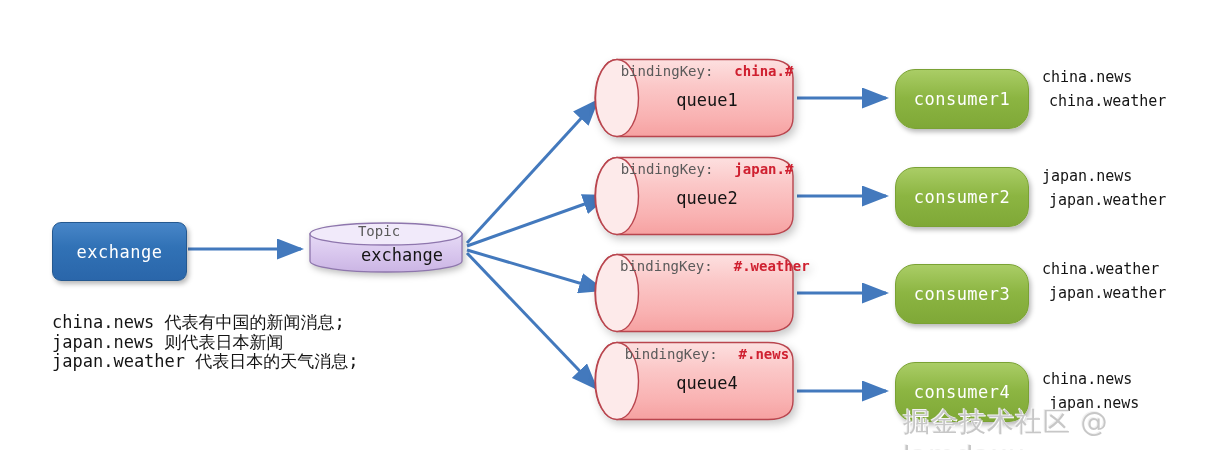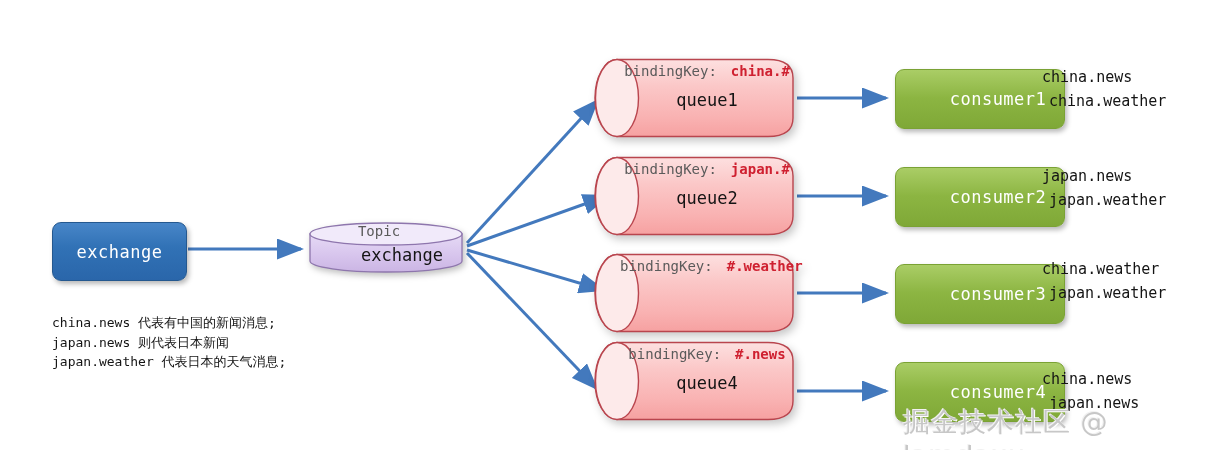--- a/index.html
+++ b/index.html
@@ -12,47 +12,47 @@
   .node {
     position:absolute; display:flex; align-items:center; justify-content:center;
     color:#ffffff; font-size:17px; letter-spacing:0.5px;
   }
   .publisher {
     left:52px; top:222px; width:133px; height:57px; border-radius:9px;
     background:linear-gradient(180deg,#4886c8 0%,#3172b6 42%,#2a66aa 100%);
     border:1px solid #24588f; box-shadow:2px 3px 5px rgba(0,0,0,.28);
   }
   .consumer {
-    left:895px; width:132px; height:58px; border-radius:9px;
+    left:895px; width:132px; height:58px; border-radius:20px;
     background:linear-gradient(180deg,#aacd66 0%,#8cb542 48%,#7fa837 100%);
-    border:1px solid #7aa234; box-shadow:2px 3px 5px rgba(0,0,0,.28);padding-left:36px;
+    border:1px solid #7aa234; box-shadow:2px 3px 5px rgba(0,0,0,.28);
   }
 
   .exchange { position:absolute; left:309px; top:221px; width:140px; height:53px;
     filter:drop-shadow(2px 3px 3px rgba(0,0,0,.25)); }
   .exchange svg { position:absolute; left:0; top:0; }
   .ex-type { position:absolute; top:2px; left:0; right:0; text-align:center;
     font-size:14px; color:#5a5a5a; }
   .ex-label { position:absolute; top:24px; left:0; right:0; text-align:center;
     font-size:17px; color:#141414;padding-left:46px; }
 
   .queue { position:absolute; left:594px; width:202px; height:80px;
     filter:drop-shadow(3px 4px 4px rgba(0,0,0,.22)); }
   .queue svg { position:absolute; left:0; top:0; }
   .bk-line { position:absolute; top:5px; left:26px; right:2px; text-align:center;
     font-size:14px; color:#5a5a5a; white-space:nowrap; }
-  .bk-value { color:#cf2030; font-weight:bold; margin-left:14px; }
+  .bk-value { color:#cf2030; font-weight:bold; margin-left:21px; }
   .q-name { position:absolute; top:32px; left:24px; right:0; text-align:center;
     font-size:17px; color:#141414; }
 
   .msg-group { position:absolute; left:1042px; font-size:15px; color:#141414;
     line-height:24px; white-space:nowrap; }
   .msg-group .line2 { padding-left:7px; }
 
-  .notes { position:absolute; left:52px; top:313px; font-size:13px; color:#141414;
+  .notes { position:absolute; left:52px; top:313px; font-size:17px; color:#141414;
     line-height:19.5px; white-space:nowrap; }
 
   .watermark {
     position:absolute; left:903px; top:404px; font-size:27px; letter-spacing:1px;
     font-family:"DejaVu Sans","Liberation Sans",sans-serif;
     color:#c7c7c7; text-shadow:1px 1px 0 #ffffff,-1px -1px 0 #f1f1f1;
   }
 </style>
 </head>
 <body>

